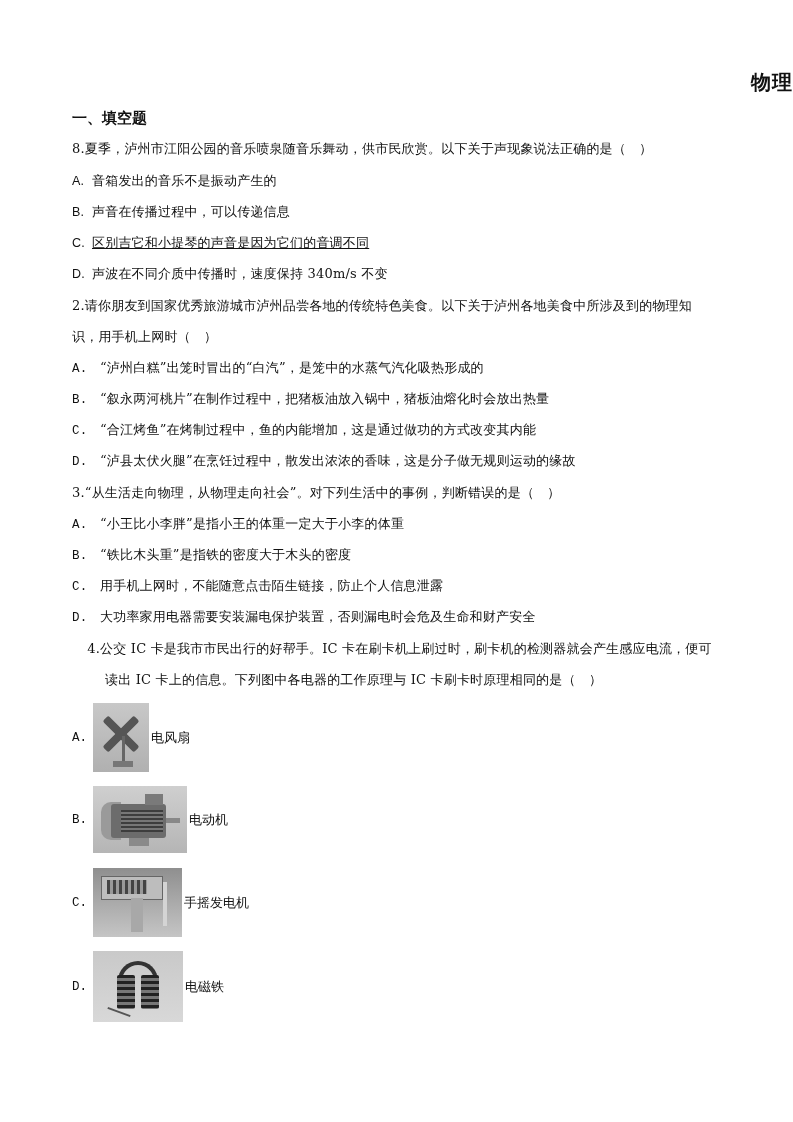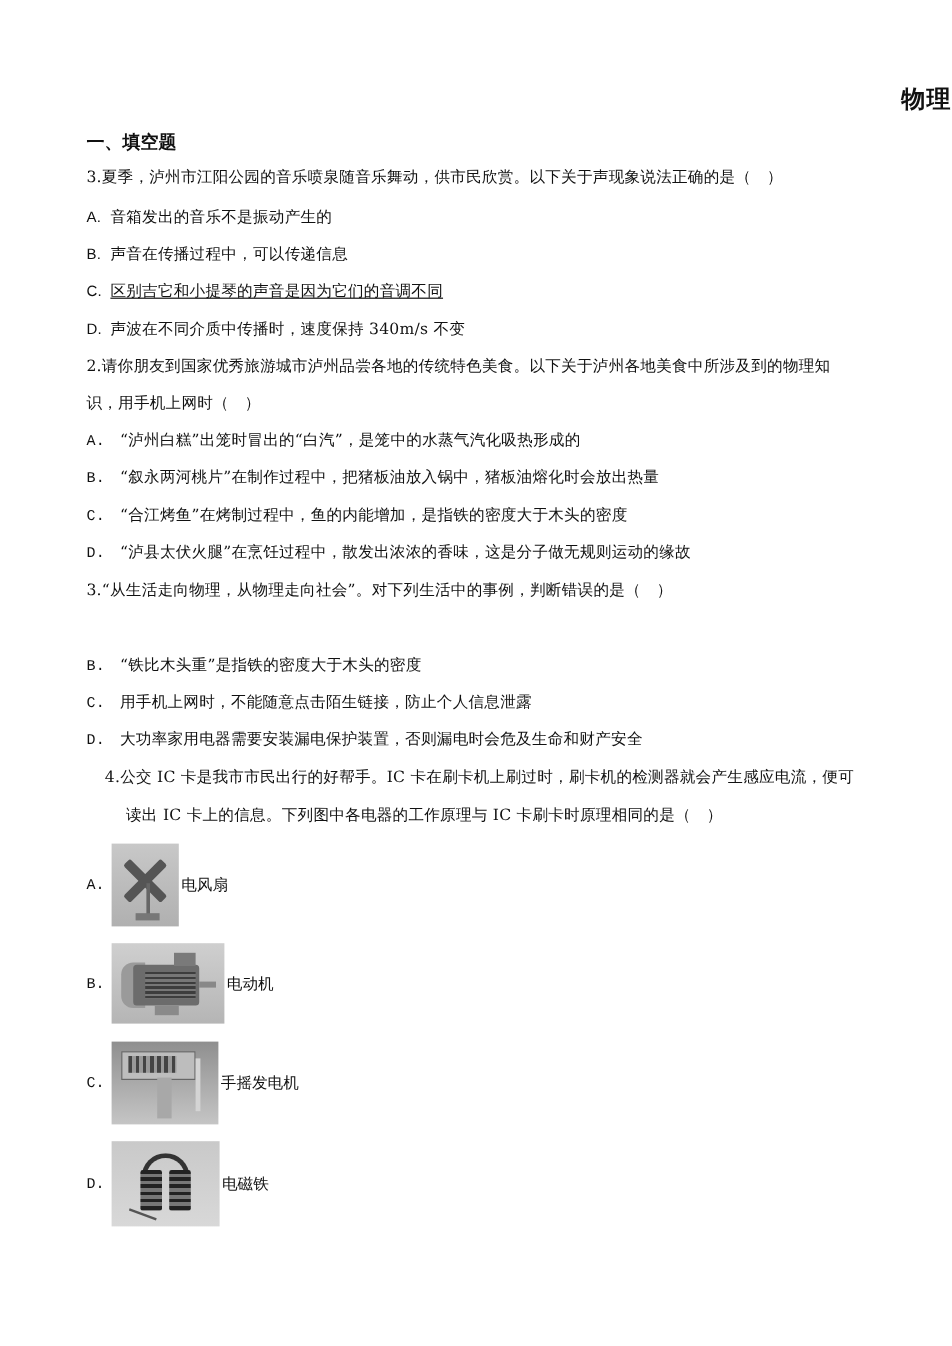--- a/index.html
+++ b/index.html
@@ -118,21 +118,21 @@
     .emag .wire { position: absolute; left: 14px; top: 60px; width: 24px; height: 2px; background: #555; transform: rotate(20deg); }
   </style>
 </head>
 <body>
 
 <div class="page">
 
   <div class="title">物理</div>
   <div class="section">一、填空题</div>
 
-  <div class="line" style="top:140px;">3.夏季，泸州市江阳公园的音乐喷泉随音乐舞动，供市民欣赏。以下关于声现象说法正确的是（　）</div>
+  <div class="line" style="top:140px;">8.夏季，泸州市江阳公园的音乐喷泉随音乐舞动，供市民欣赏。以下关于声现象说法正确的是（　）</div>
   <div class="line" style="top:172px;">
     <span class="opt-label sans">A.</span><span>音箱发出的音乐不是振动产生的</span>
   </div>
   <div class="line" style="top:203px;">
     <span class="opt-label sans">B.</span><span>声音在传播过程中，可以传递信息</span>
   </div>
   <div class="line" style="top:234px;text-decoration:underline;">
     <span class="opt-label sans">C.</span><span>区别吉它和小提琴的声音是因为它们的音调不同</span>
   </div>
   <div class="line" style="top:265px;">
@@ -141,27 +141,30 @@
 
   <div class="line" style="top:297px;">2.请你朋友到国家优秀旅游城市泸州品尝各地的传统特色美食。以下关于泸州各地美食中所涉及到的物理知</div>
   <div class="line" style="top:328px;">识，用手机上网时（　）</div>
   <div class="line" style="top:359px;">
     <span class="opt-label mono">A.</span><span>“泸州白糕”出笼时冒出的“白汽”，是笼中的水蒸气汽化吸热形成的</span>
   </div>
   <div class="line" style="top:390px;">
     <span class="opt-label mono">B.</span><span>“叙永两河桃片”在制作过程中，把猪板油放入锅中，猪板油熔化时会放出热量</span>
   </div>
   <div class="line" style="top:421px;">
-    <span class="opt-label mono">C.</span><span>“合江烤鱼”在烤制过程中，鱼的内能增加，是指铁的密度大于木头的密度</span>
+    <span class="opt-label mono">C.</span><span>“合江烤鱼”在烤制过程中，鱼的内能增加，这是通过做功的方式改变其内能</span>
   </div>
   <div class="line" style="top:452px;">
     <span class="opt-label mono">D.</span><span>“泸县太伏火腿”在烹饪过程中，散发出浓浓的香味，这是分子做无规则运动的缘故</span>
   </div>
 
   <div class="line" style="top:484px;">3.“从生活走向物理，从物理走向社会”。对下列生活中的事例，判断错误的是（　）</div>
+  <div class="line" style="top:515px;">
+    <span class="opt-label mono">A.</span><span>“小王比小李胖”是指小王的体重一定大于小李的体重</span>
+  </div>
   <div class="line" style="top:546px;">
     <span class="opt-label mono">B.</span><span>“铁比木头重”是指铁的密度大于木头的密度</span>
   </div>
   <div class="line" style="top:608px;">
     <span class="opt-label mono">D.</span><span>大功率家用电器需要安装漏电保护装置，否则漏电时会危及生命和财产安全</span>
   </div>
   <div class="line" style="top:577px;">
     <span class="opt-label mono">C.</span><span>用手机上网时，不能随意点击陌生链接，防止个人信息泄露</span>
   </div>
 

